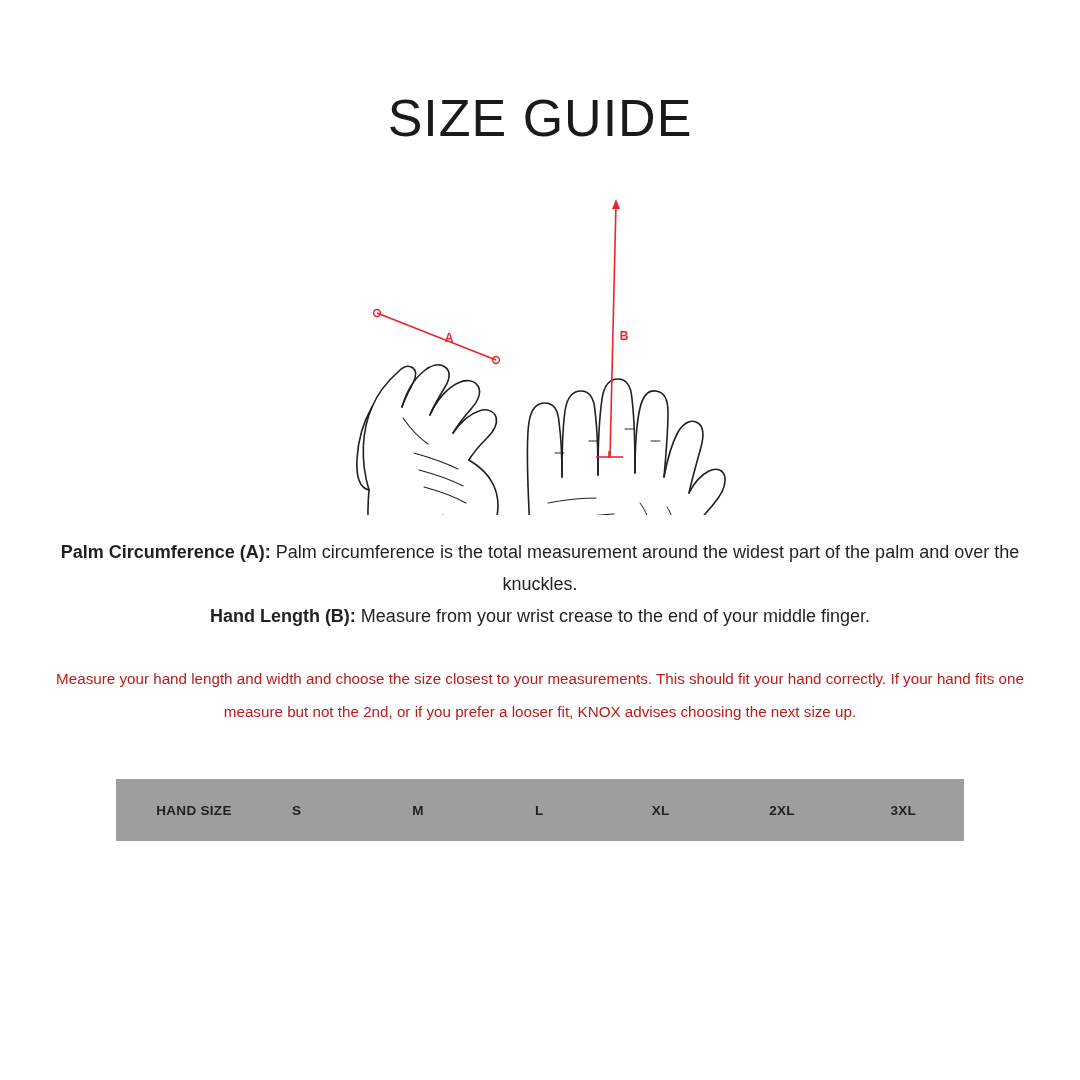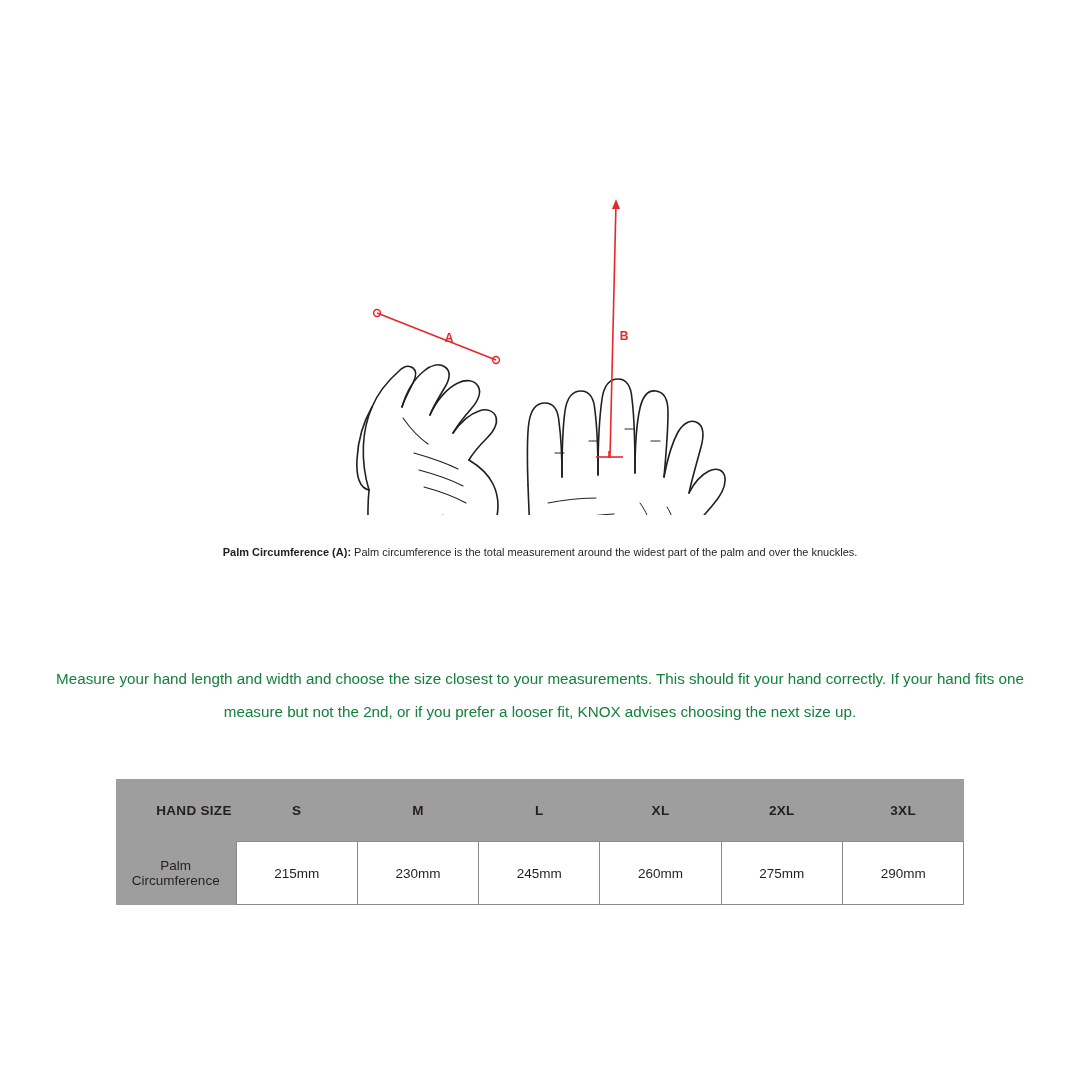--- a/index.html
+++ b/index.html
@@ -42,36 +42,36 @@
     height: 330px;
   }
 
   
   .desc {
     position: absolute;
     left: 55px;
     top: 536px;
     width: 970px;
     text-align: center;
-    font-size: 11px;
+    font-size: 18px;
     line-height: 32px;
     color: #231f20;
   }
   .desc .line { display: block; }
   .desc b { font-weight: bold; }
 
   .note {
     position: absolute;
     left: 50px;
     top: 662px;
     width: 980px;
     text-align: center;
     font-size: 15.2px;
     line-height: 33px;
-    color: #15803d;
+    color: #b91c1c;
   }
 
   
   .table-wrap {
     position: absolute;
     left: 116px;
     top: 779px;
     width: 848px;
   }
   table.size-table {
@@ -112,20 +112,21 @@
   }
   
   col.c0 { width: 120px; }
   col.cx { width: 121.3px; }
 </style>
 </head>
 <body>
 
 <div class="page">
 
+  <div class="title">SIZE GUIDE</div>
 
   <div class="illustration">
     <svg width="1080" height="330" viewBox="0 0 1080 330" xmlns="http://www.w3.org/2000/svg">
       <g fill="none" stroke="#231f20" stroke-width="1.6" stroke-linecap="round" stroke-linejoin="round">
 
         <path d="M369,305 C360,275 362,245 372,222 C379,205 390,194 399,186
                  C404,181 409,180 413,183 C417,186 416,192 413,198
                  C409,206 404,215 402,222"></path>
         <path d="M402,222 C406,208 414,194 424,186 C431,180 439,178 445,182
                  C451,186 450,194 445,202 C439,212 433,222 430,230"></path>
@@ -199,20 +200,21 @@
         <line x1="609" y1="266" x2="609" y2="273" stroke="#e8262c" stroke-width="1.6"></line>
         <line x1="596" y1="272" x2="623" y2="272" stroke="#e8262c" stroke-width="1.6"></line>
         <polygon points="616,14 612,24 620,24" fill="#e8262c"></polygon>
         <text x="624" y="155" fill="#e8262c" font-family="Liberation Sans, sans-serif" font-size="12" font-weight="bold" text-anchor="middle">B</text>
       </g>
     </svg>
   </div>
 
   <div class="desc">
     <span class="line"><b>Palm Circumference (A):</b><span> Palm circumference is the total measurement around the widest part of the palm and over the knuckles.</span></span>
+    <span class="line"><b>Hand Length (B):</b><span> Measure from your wrist crease to the end of your middle finger.</span></span>
   </div>
 
   <div class="note">
     <span class="line">Measure your hand length and width and choose the size closest to your measurements. This should fit your hand correctly. If your hand</span>
     <span class="line">fits one measure but not the 2nd, or if you prefer a looser fit, KNOX advises choosing the next size up.</span>
   </div>
 
   <div class="table-wrap">
     <table class="size-table">
       <colgroup>
@@ -227,26 +229,17 @@
       <tbody>
         <tr class="head">
           <td class="corner">HAND SIZE</td>
           <td>S</td>
           <td>M</td>
           <td>L</td>
           <td>XL</td>
           <td>2XL</td>
           <td>3XL</td>
         </tr>
-        <tr class="data">
-          <td class="rowlabel">Palm Circumference</td>
-          <td class="cell">215mm</td>
-          <td class="cell">230mm</td>
-          <td class="cell">245mm</td>
-          <td class="cell">260mm</td>
-          <td class="cell">275mm</td>
-          <td class="cell">290mm</td>
-        </tr>
       </tbody>
     </table>
   </div>
 
 </div>
 
 </body></html>

